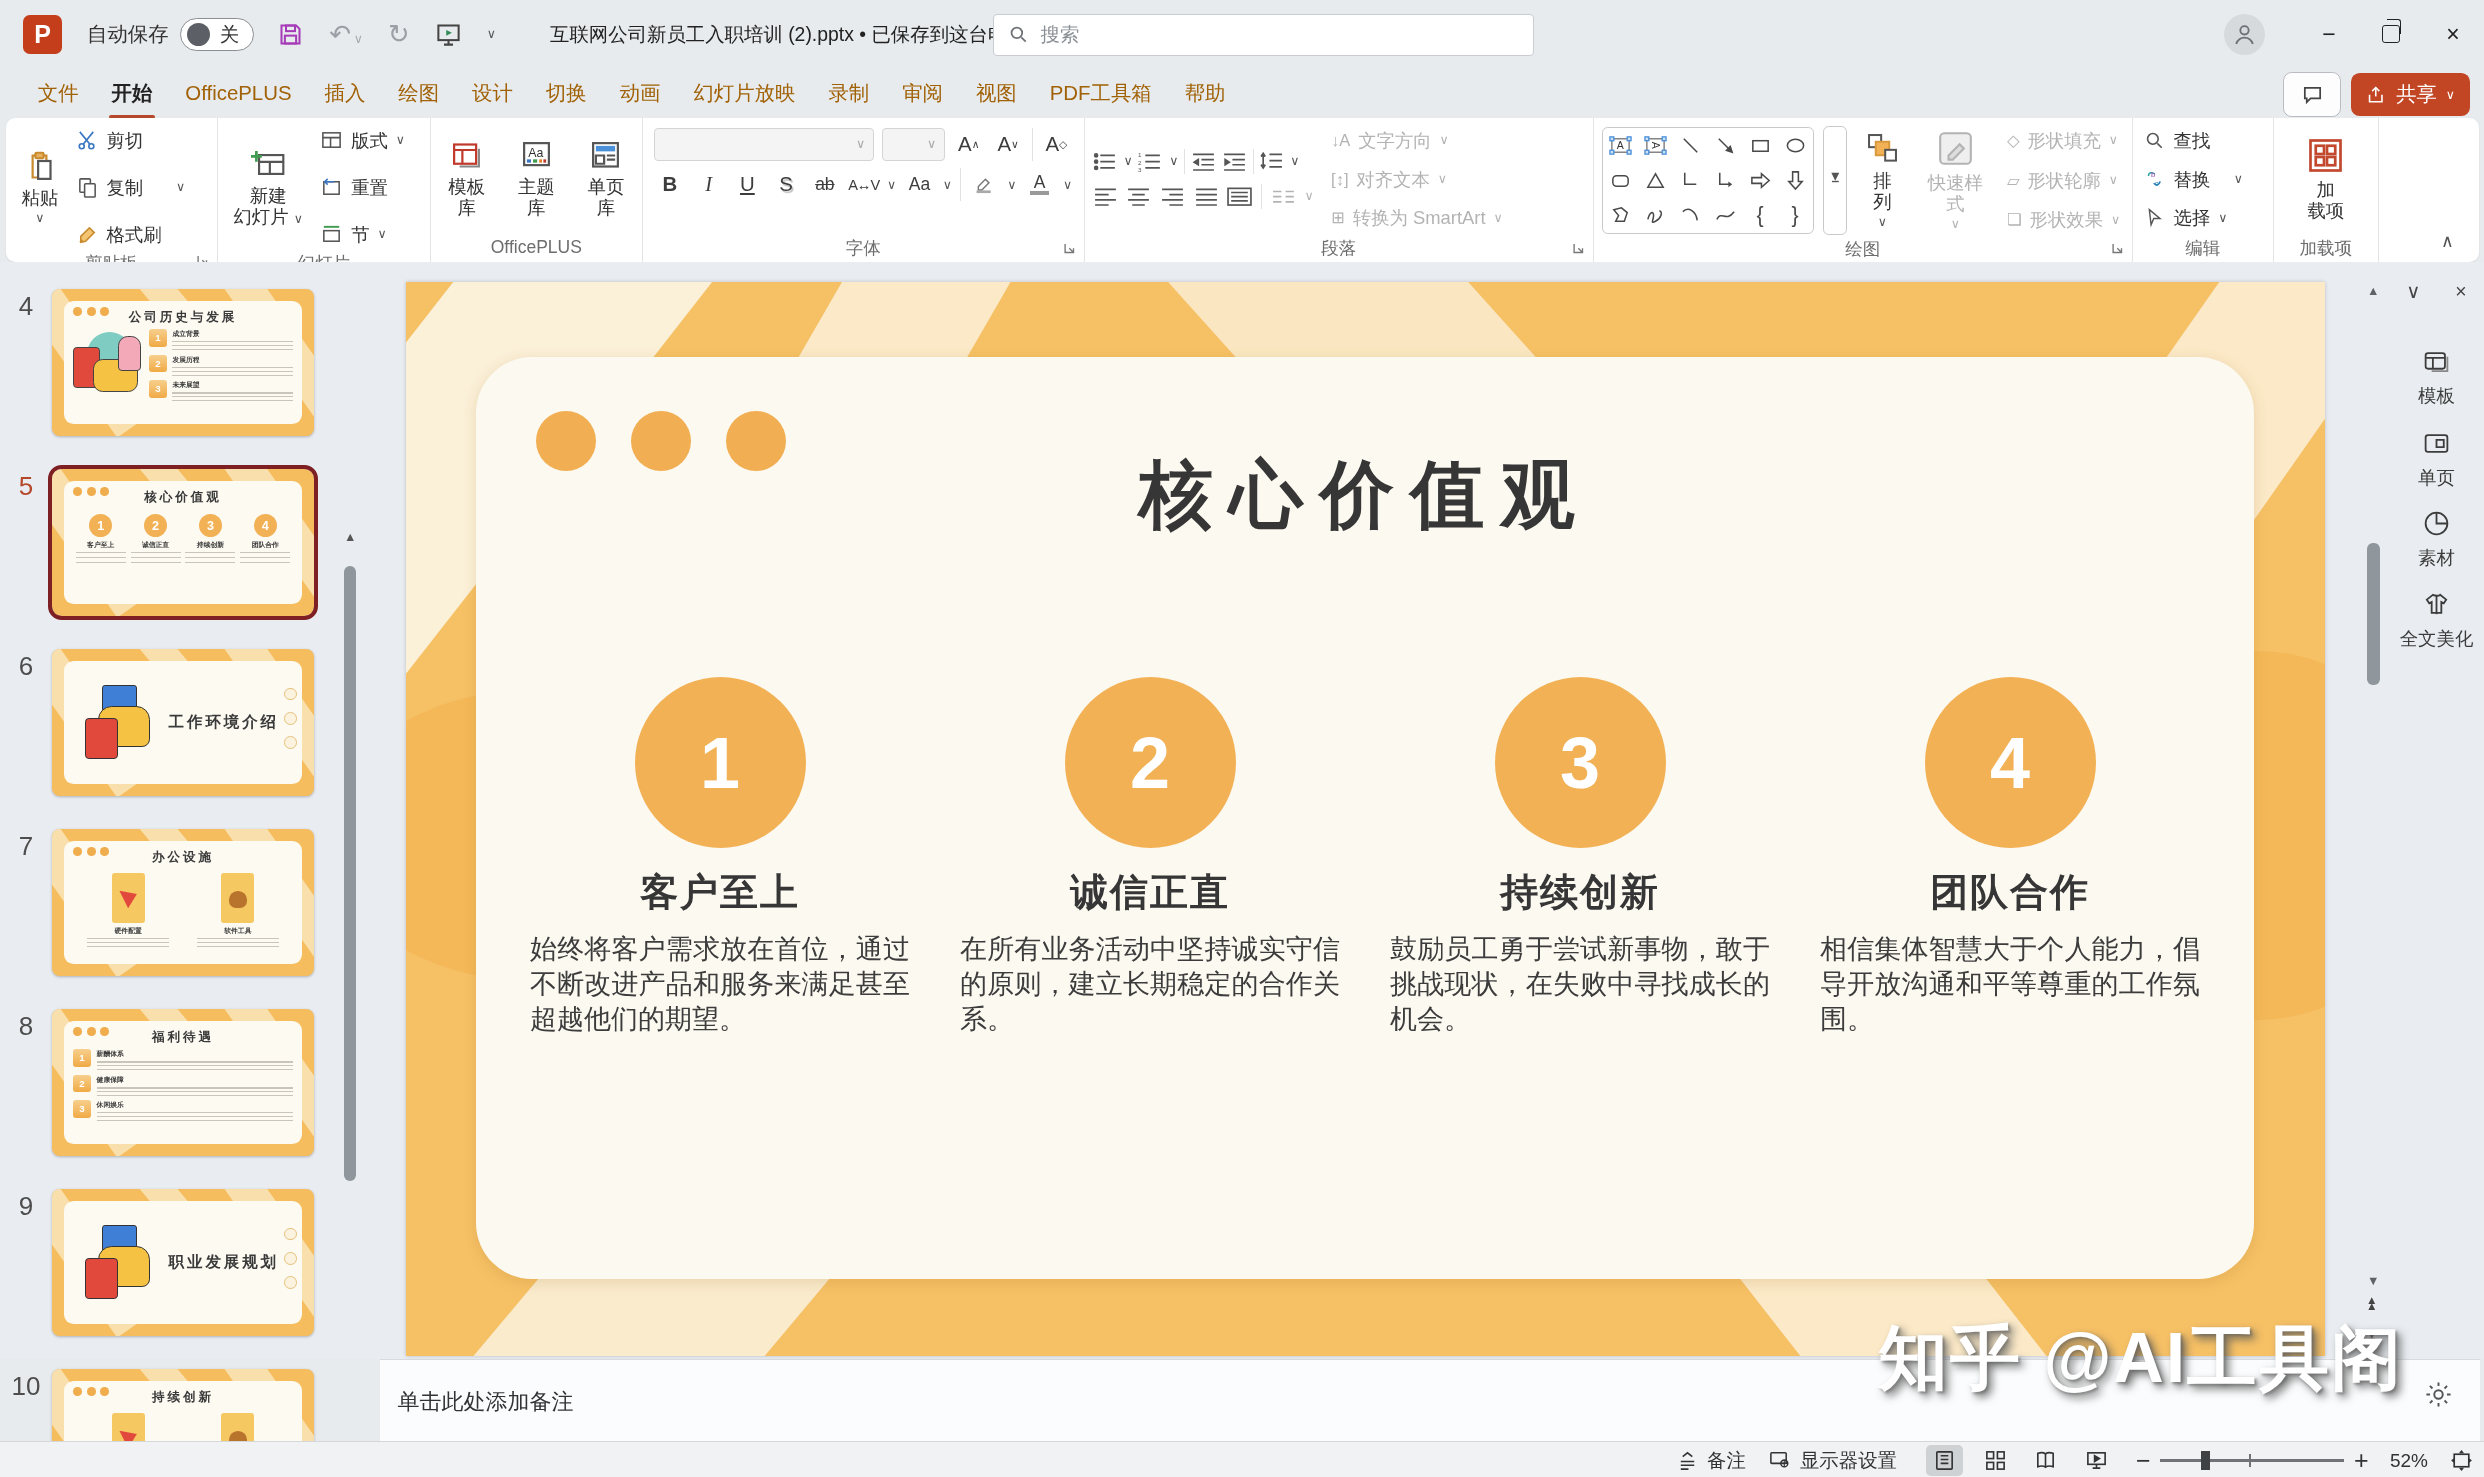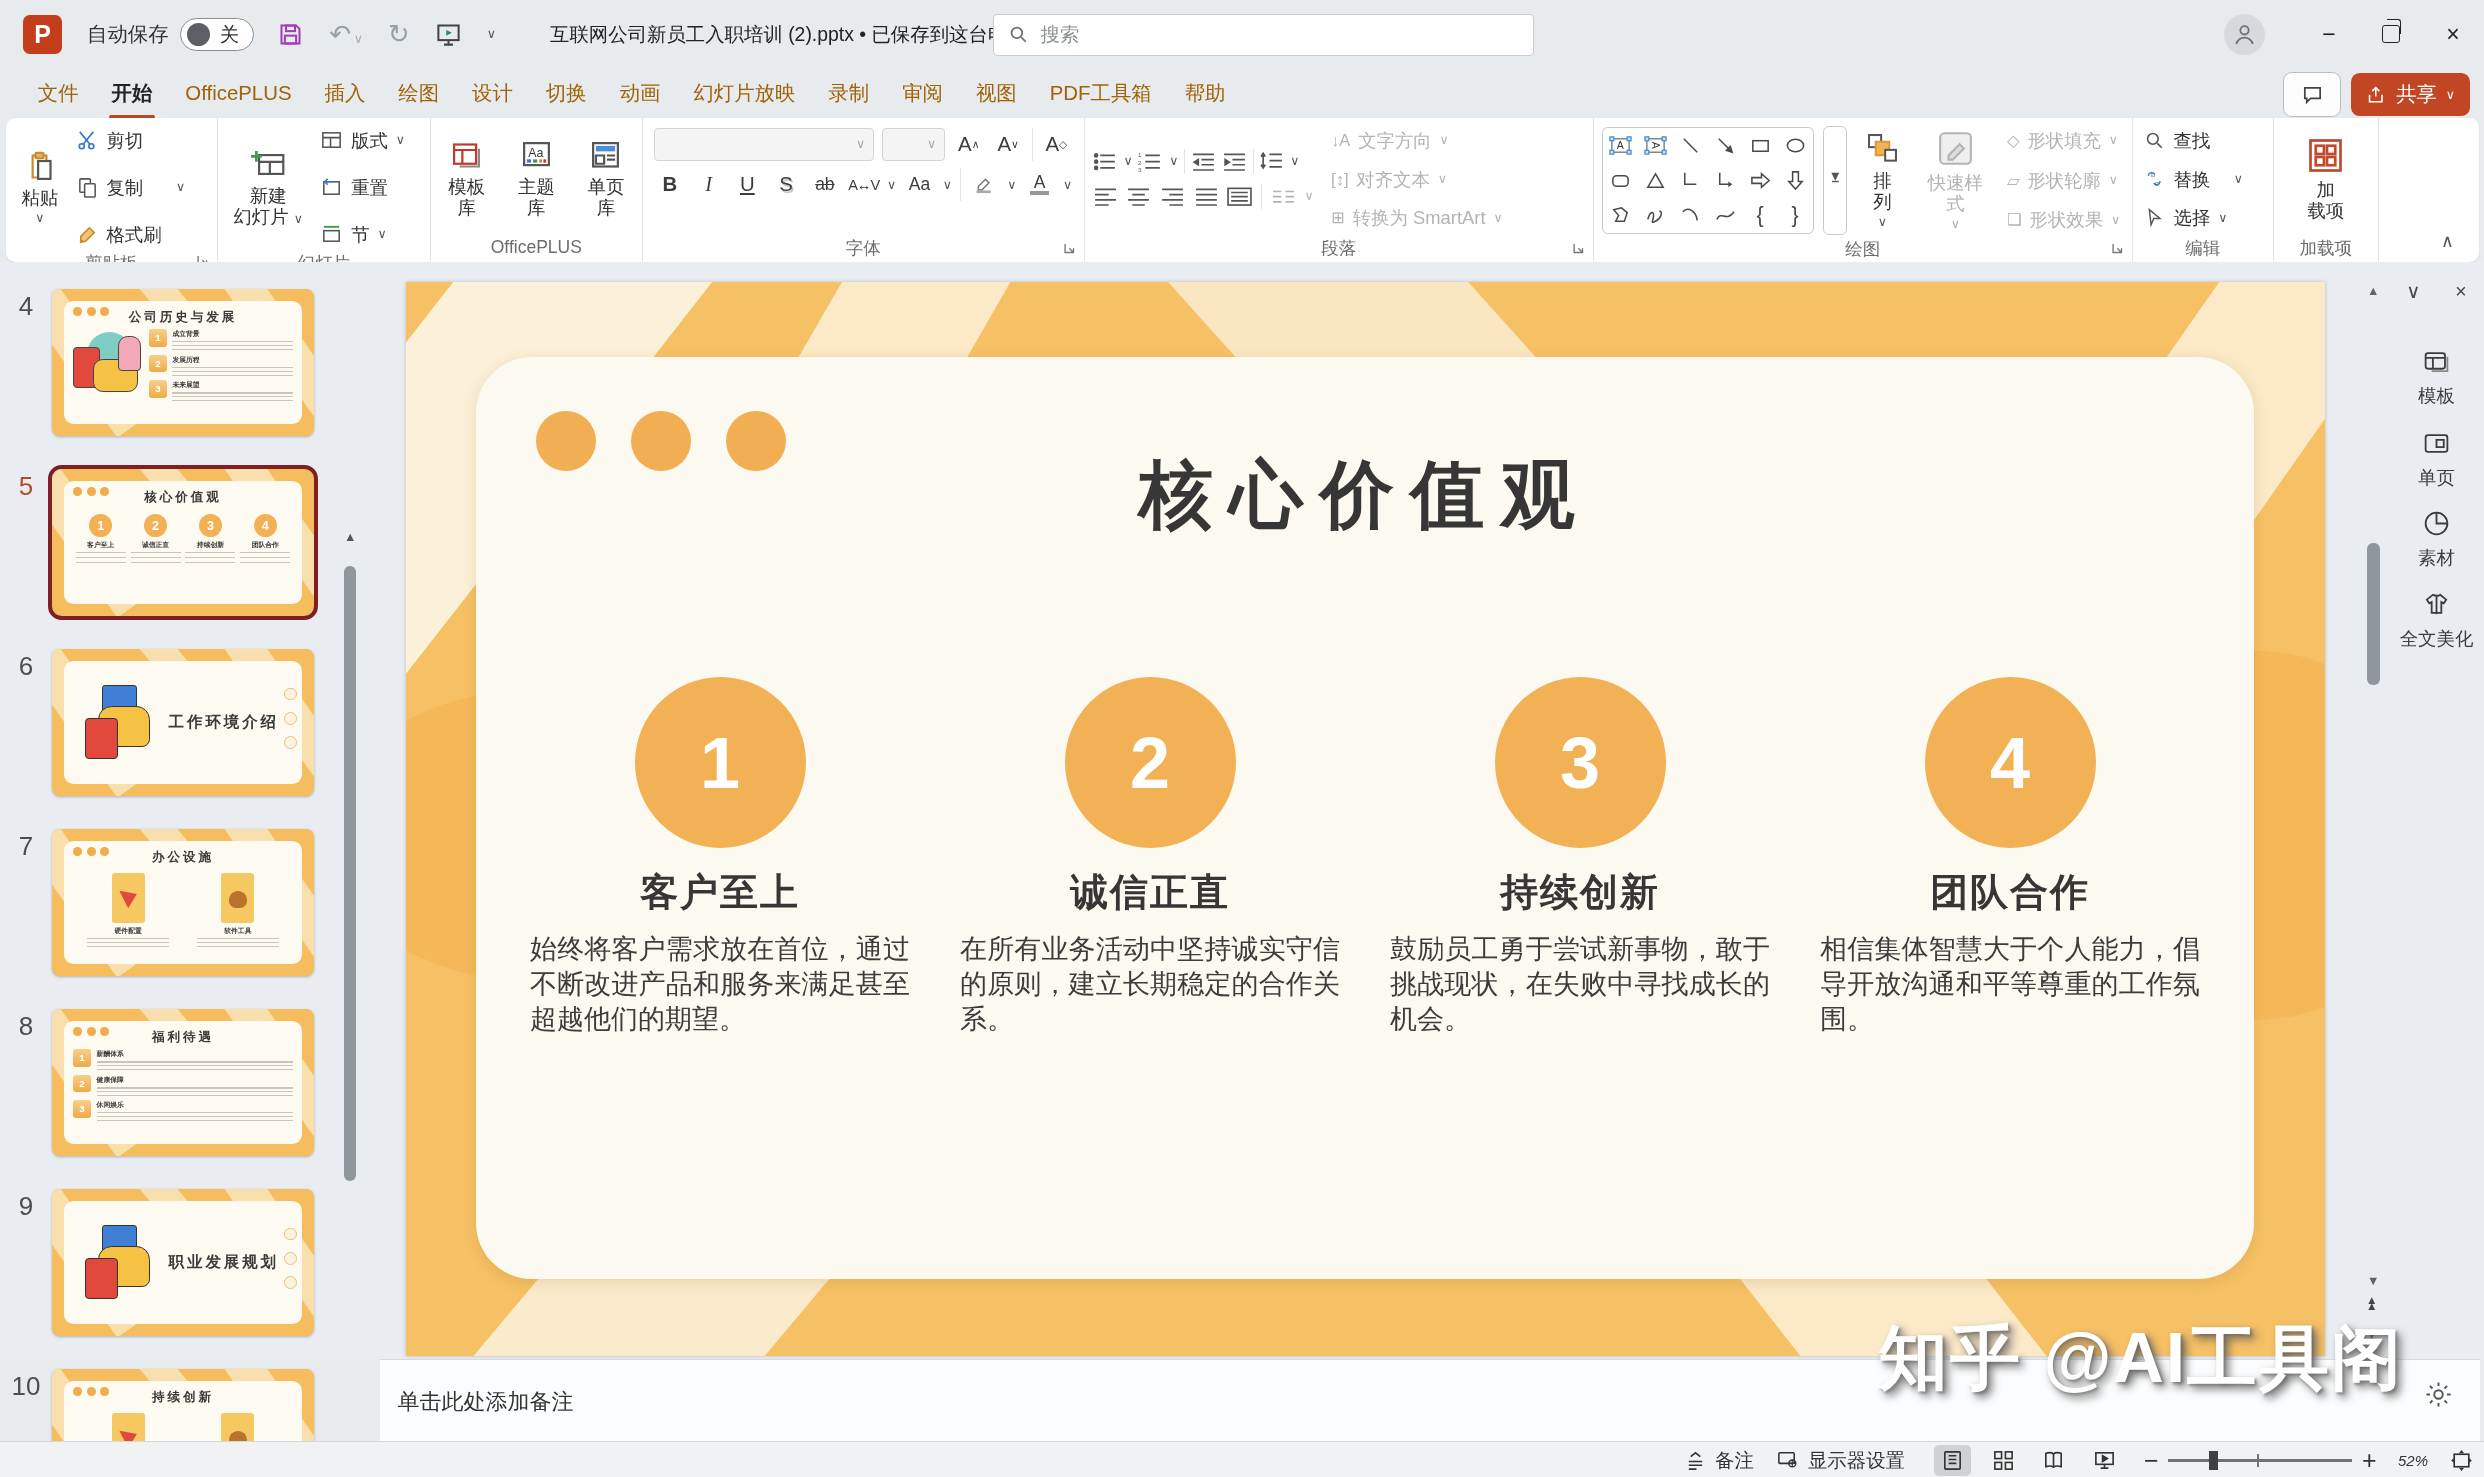--- a/index.html
+++ b/index.html
@@ -159,21 +159,21 @@
   .statusbar{position:absolute;left:0;top:1441px;width:2484px;height:37px;background:#f0f2f4;border-top:1px solid #d5d8db;display:flex;align-items:center;font-size:19.4px;color:#333;}
   .sb-left{display:flex;align-items:center;gap:45px;margin-left:21.3px;}
   .sb-item{display:flex;align-items:center;gap:7.8px;white-space:nowrap;}
   .sb-right{position:absolute;right:9.7px;top:0;height:37px;display:flex;align-items:center;gap:21.3px;}
   .viewbtn{width:37px;height:31px;display:flex;align-items:center;justify-content:center;border-radius:4.9px;color:#333;}
   .viewbtn.sel{background:#cfd2d5;}
   .zoomctl{display:flex;align-items:center;gap:9.7px;}
   .ztrack{position:relative;width:184px;height:2.9px;background:#6f7377;}
   .ztick{position:absolute;left:89px;top:-4.9px;width:1.9px;height:12.6px;background:#6f7377;}
   .zthumb{position:absolute;left:41px;top:-7.8px;width:8.7px;height:18.4px;background:#3f4245;}
-  .zpct{font-size:15px;font-style:italic;}
+  .zpct{font-size:19px;}
 </style>
 </head>
 <body>
 
 <div class="app">
 
   <div class="titlebar">
     <div class="ppt-logo">P</div>
     <div class="autosave">
       <span>自动保存</span>

